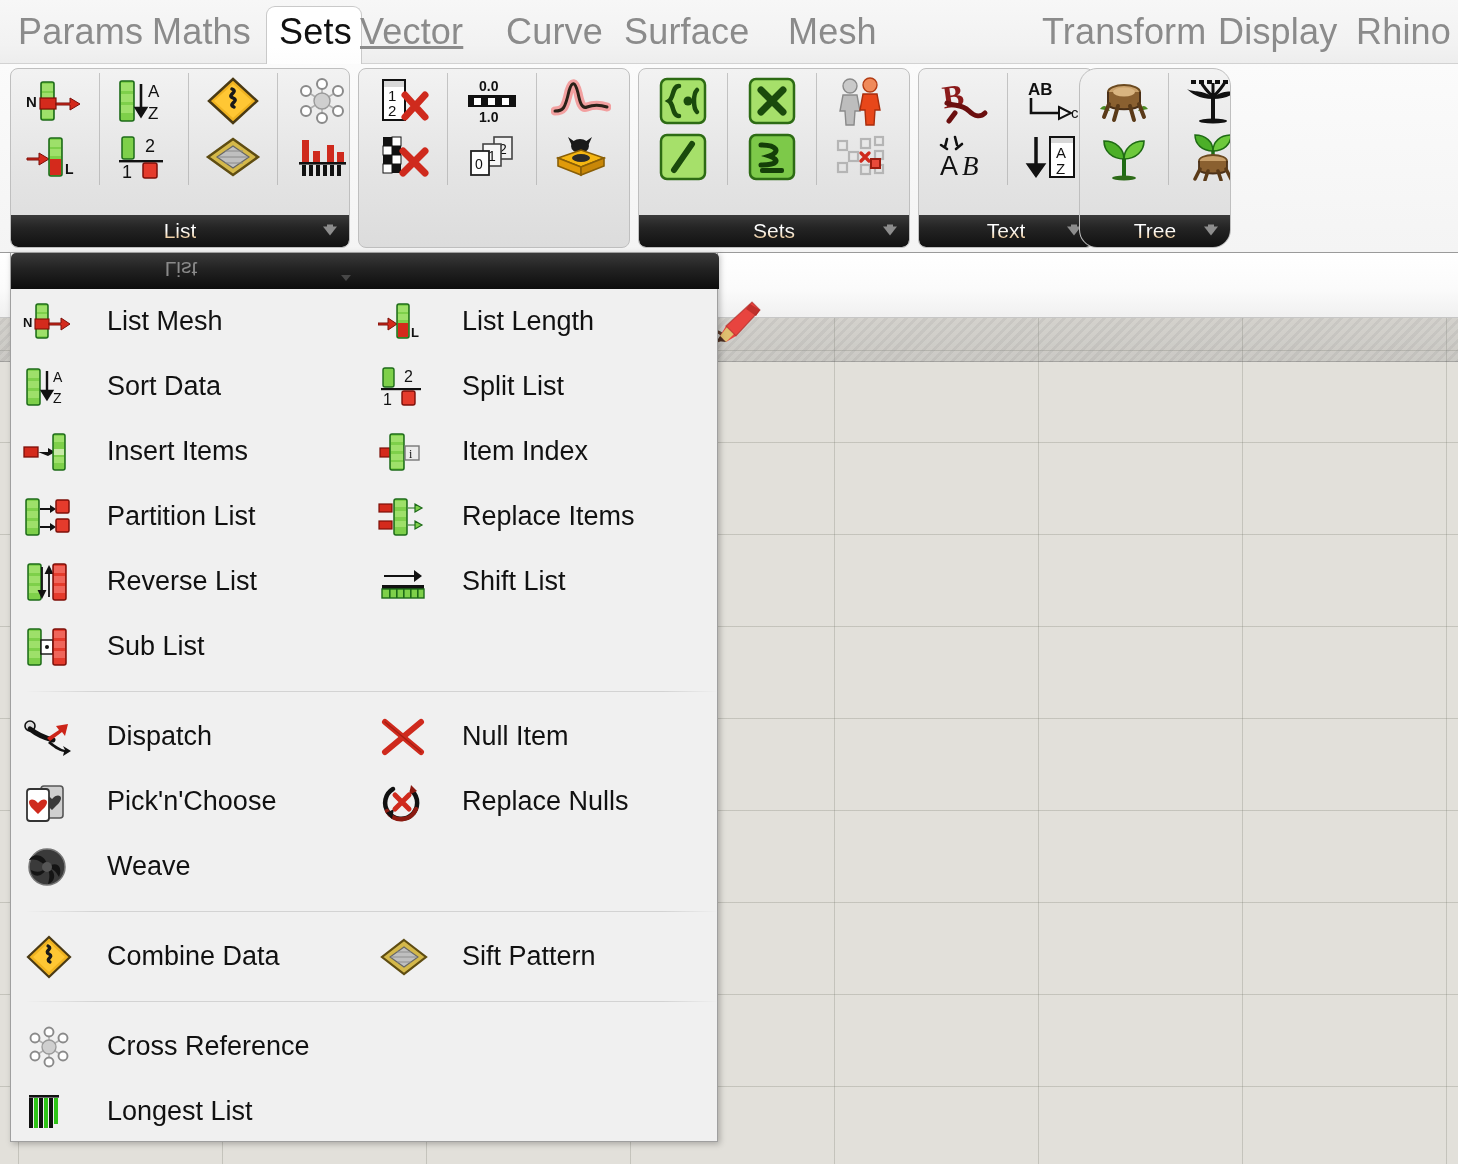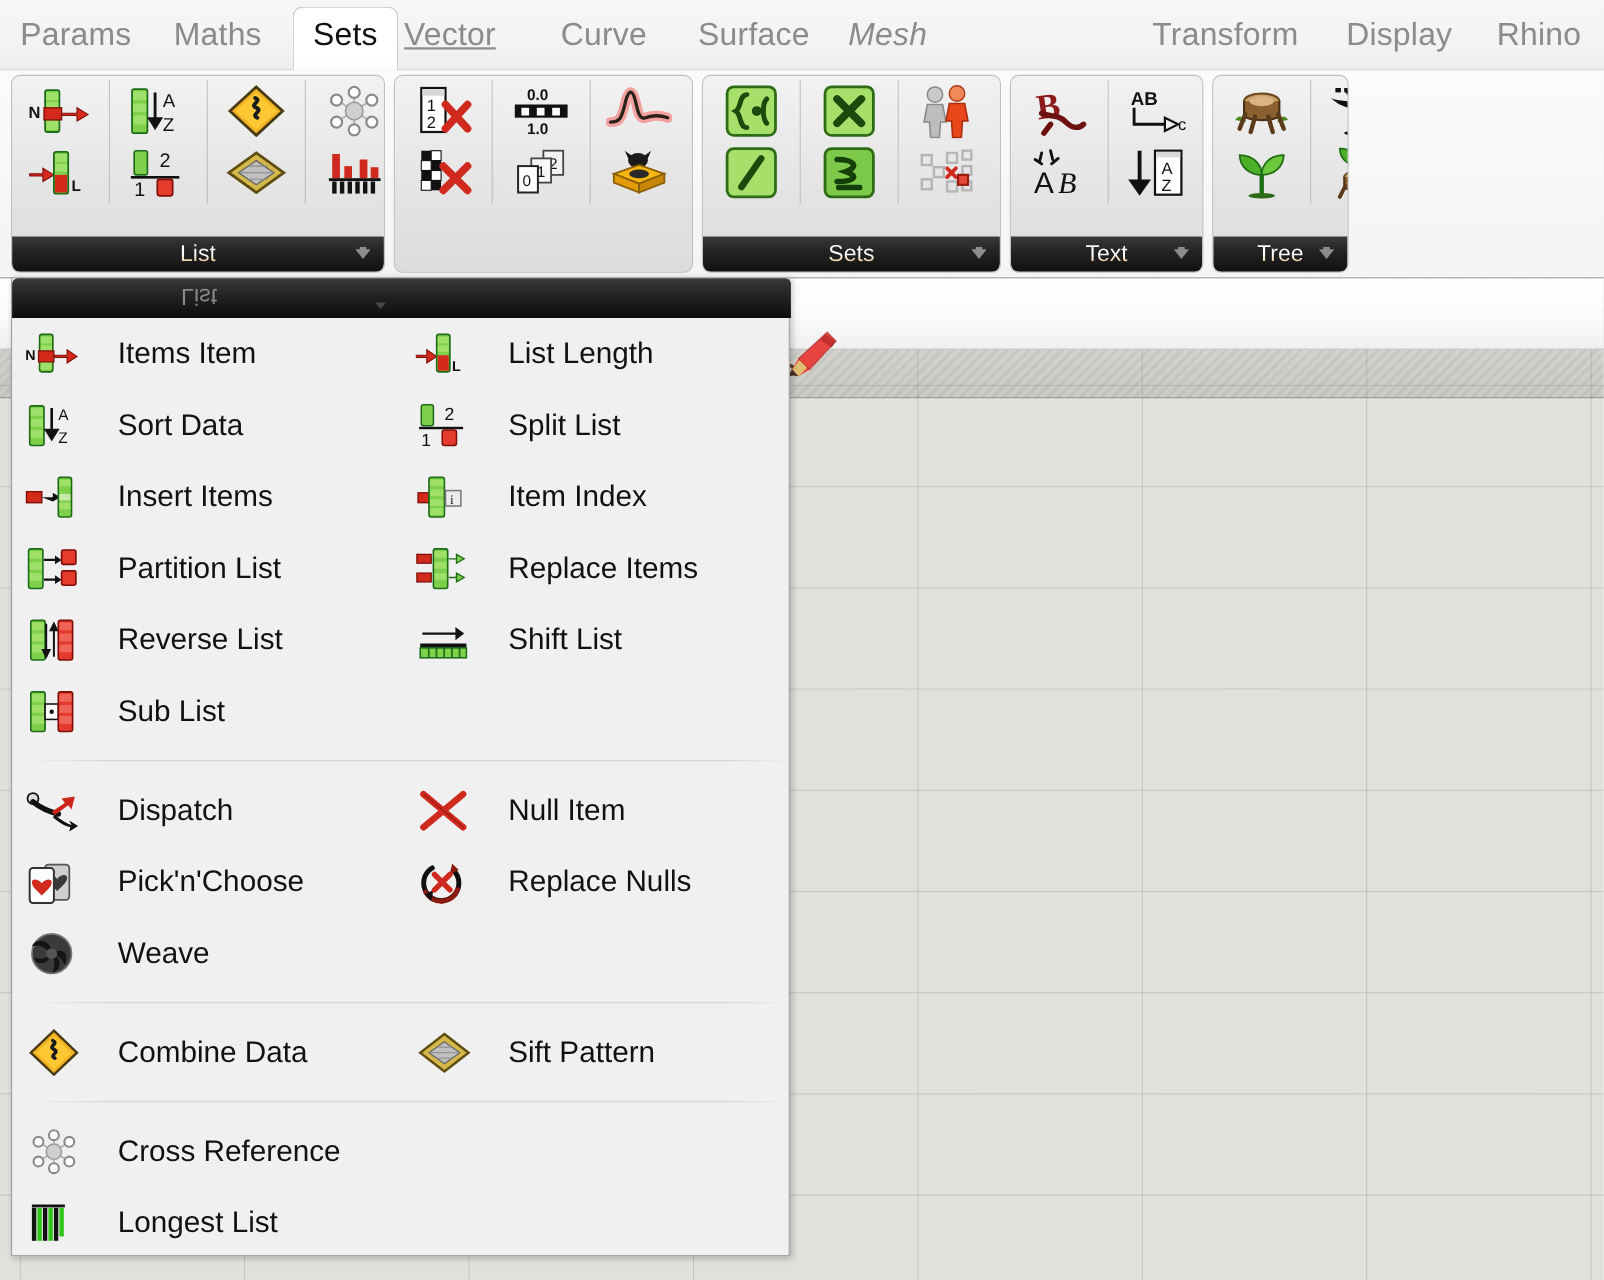--- a/index.html
+++ b/index.html
@@ -45,21 +45,21 @@
   .tabbar {
     position: absolute; left: 0; top: 0; width: 1458px; height: 64px;
     background: linear-gradient(to bottom,#f7f7f7 0%, #f2f2f2 70%, #ededed 100%);
   }
   .tabbar-underline {
     position: absolute; left: 0; bottom: 0; width: 1458px; height: 1px;
     background: #d2d2d2;
   }
   .tab {
     position: absolute; top: 8px; height: 56px;
-    font-size: 29px; color: #8b8b8b;
+    font-size: 36px; color: #8b8b8b;
     line-height: 48px; text-align: center;
     padding: 0 12px; letter-spacing: .2px;
     cursor: default; white-space: nowrap;
   }
   .tab.active {
     color: #111;
     background: linear-gradient(to bottom,#ffffff 0%,#ffffff 70%, #fdfdfd 100%);
     border: 1px solid #c9c9c9; border-bottom: none;
     border-radius: 9px 9px 0 0;
     top: 6px; height: 58px; line-height: 50px;
@@ -182,21 +182,21 @@
   </div>
 
   <div class="tabbar">
     <div class="tabbar-underline"></div>
     <div class="tab" style="left:6px;  width:126px;">Params</div>
     <div class="tab" style="left:140px;width:116px;">Maths</div>
     <div class="tab active" style="left:266px;width:96px;">Sets</div>
     <div class="tab" style="left:348px;width:122px;text-decoration:underline;">Vector</div>
     <div class="tab" style="left:494px;width:110px;">Curve</div>
     <div class="tab" style="left:612px;width:136px;text-align:right;">Surface</div>
-    <div class="tab" style="left:752px;width:110px;font-style:italic;">Mesh</div>
+    <div class="tab" style="left:776px;width:110px;">Mesh</div>
     <div class="tab" style="left:1030px;width:168px;">Transform</div>
     <div class="tab" style="left:1206px;width:132px;">Display</div>
     <div class="tab" style="left:1344px;width:110px;">Rhino</div>
   </div>
 
   <div class="ribbon">
 
     <div class="rgroup" style="left:10px; width:340px; height:180px;">
       <div class="rgroup-icons">
         <div class="rcol">
@@ -476,21 +476,21 @@
             </svg>
           </div>
         </div>
       </div>
       <div class="rgroup-label">
         <span class="lbl-txt">Text</span>
         <span class="rgroup-arrow"></span>
       </div>
     </div>
 
-    <div class="rgroup" style="left:1102px; width:124px; height:180px;">
+    <div class="rgroup" style="left:1079px; width:152px; height:180px;border-radius:18px;">
       <div class="rgroup-icons">
         <div class="rcol">
           <div class="rcell">
             <svg width="56" height="48" viewBox="0 0 56 48">
               <path d="M4 32 C8 26 12 30 14 34 M52 32 C48 26 44 30 42 34" fill="#4a8a22"></path>
               <ellipse cx="28" cy="15" rx="16" ry="7" fill="#c9a06a" stroke="#6b4a20" stroke-width="2"></ellipse>
               <path d="M12 15 v12 c0 7 32 7 32 0 v-12" fill="#8a6030" stroke="#4a3018" stroke-width="2"></path>
               <ellipse cx="28" cy="15" rx="11" ry="4.5" fill="#d9b480"></ellipse>
               <path d="M13 27 L8 40 M22 29 L18 43 M34 29 L38 43 M43 27 L48 40" stroke="#5a3a18" stroke-width="4" stroke-linecap="round"></path>
             </svg>
@@ -555,21 +555,21 @@
             <svg width="52" height="42" viewBox="0 0 52 42">
               <text x="0" y="26" font-size="13" font-family="Liberation Sans, sans-serif" font-weight="bold" fill="#111">N</text>
               <rect x="13" y="3" width="12" height="34" rx="2" fill="#7ed04a" stroke="#1d6b18" stroke-width="1.5"></rect>
               <rect x="14" y="5" width="10" height="6" fill="#9ee06a"></rect>
                 <rect x="14" y="13" width="10" height="6" fill="#9ee06a"></rect>
               <rect x="14" y="28" width="10" height="7" fill="#9ee06a"></rect>
               <rect x="12" y="18" width="14" height="10" fill="#d42a1c" stroke="#7d0f08" stroke-width="1.1"></rect>
               <path d="M26 22 h12 v-5 l9 6 -9 6 v-5 h-12 z" fill="#d42a1c" stroke="#7d0f08" stroke-width="1"></path>
             </svg>
           </span>
-          <span class="mlabel">Items Item</span>
+          <span class="mlabel">List Mesh</span>
         </div>
         <div class="mitem col2">
           <span class="micon">
             <svg width="52" height="42" viewBox="0 0 52 42">
               <path d="M0 22 h10 v-5 l9 6 -9 6 v-5 h-10 z" fill="#d42a1c" stroke="#7d0f08" stroke-width="1"></path>
               <rect x="19" y="3" width="12" height="34" rx="2" fill="#7ed04a" stroke="#1d6b18" stroke-width="1.5"></rect>
               <rect x="20" y="5" width="10" height="6" fill="#9ee06a"></rect>
                 <rect x="20" y="13" width="10" height="6" fill="#9ee06a"></rect>
               <rect x="20" y="22" width="10" height="14" fill="#d42a1c"></rect>
               <text x="33" y="36" font-size="13" font-family="Liberation Sans, sans-serif" font-weight="bold" fill="#111">L</text>

